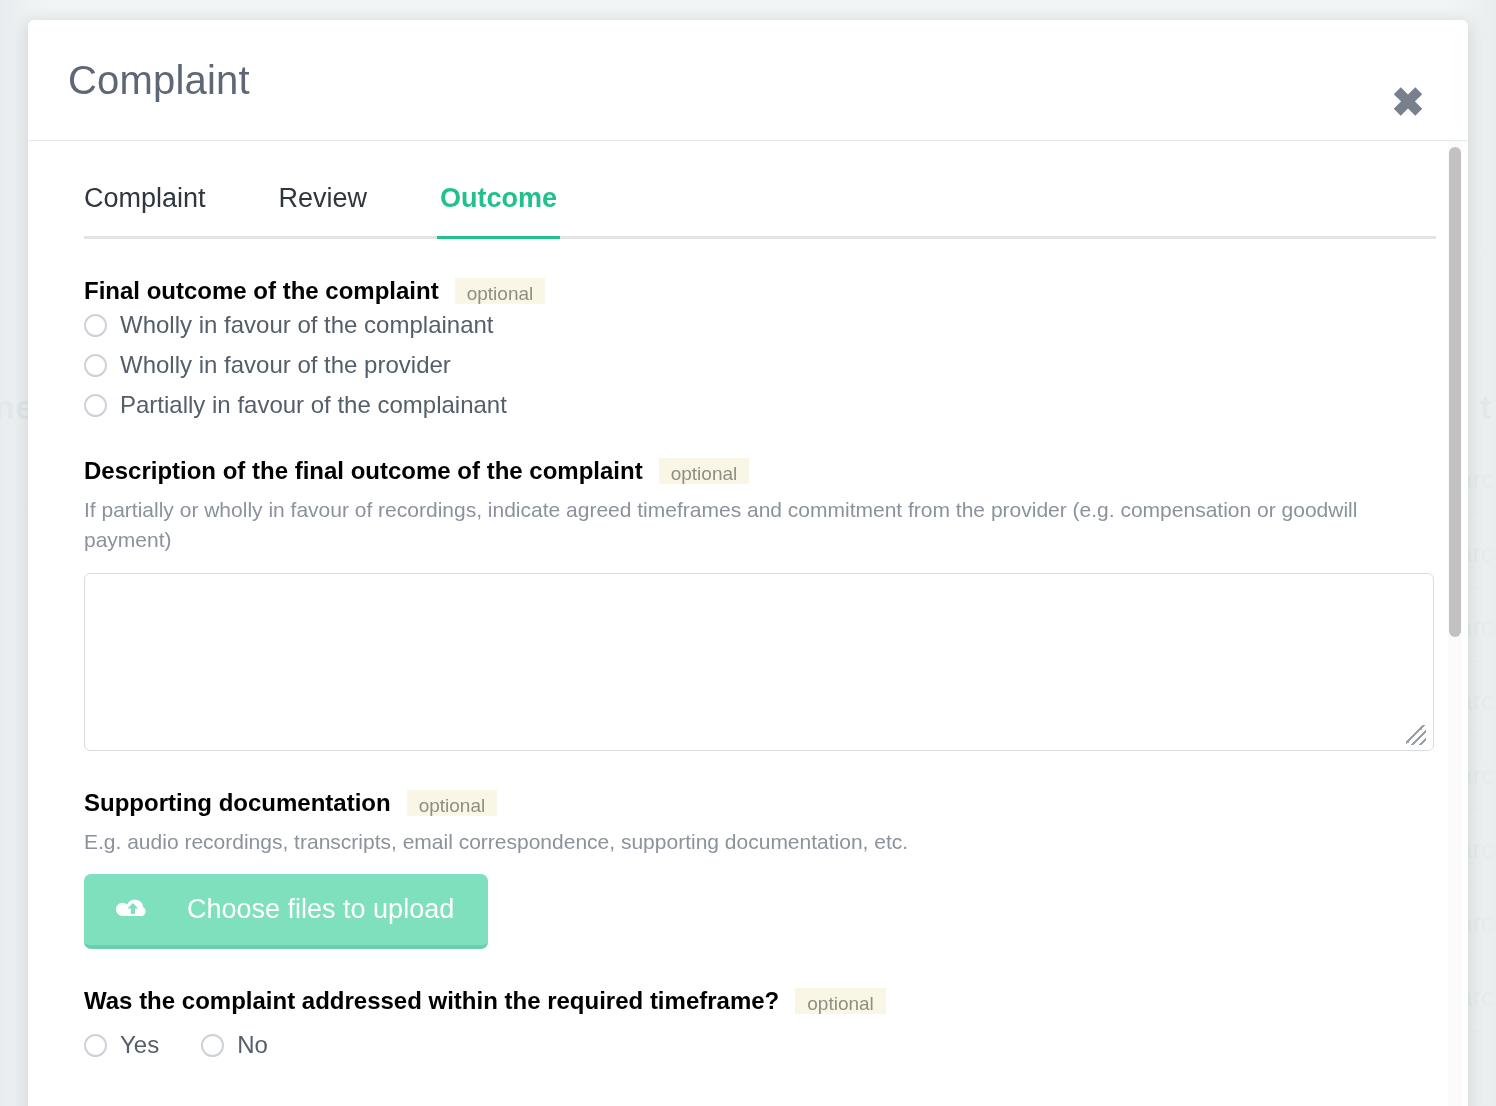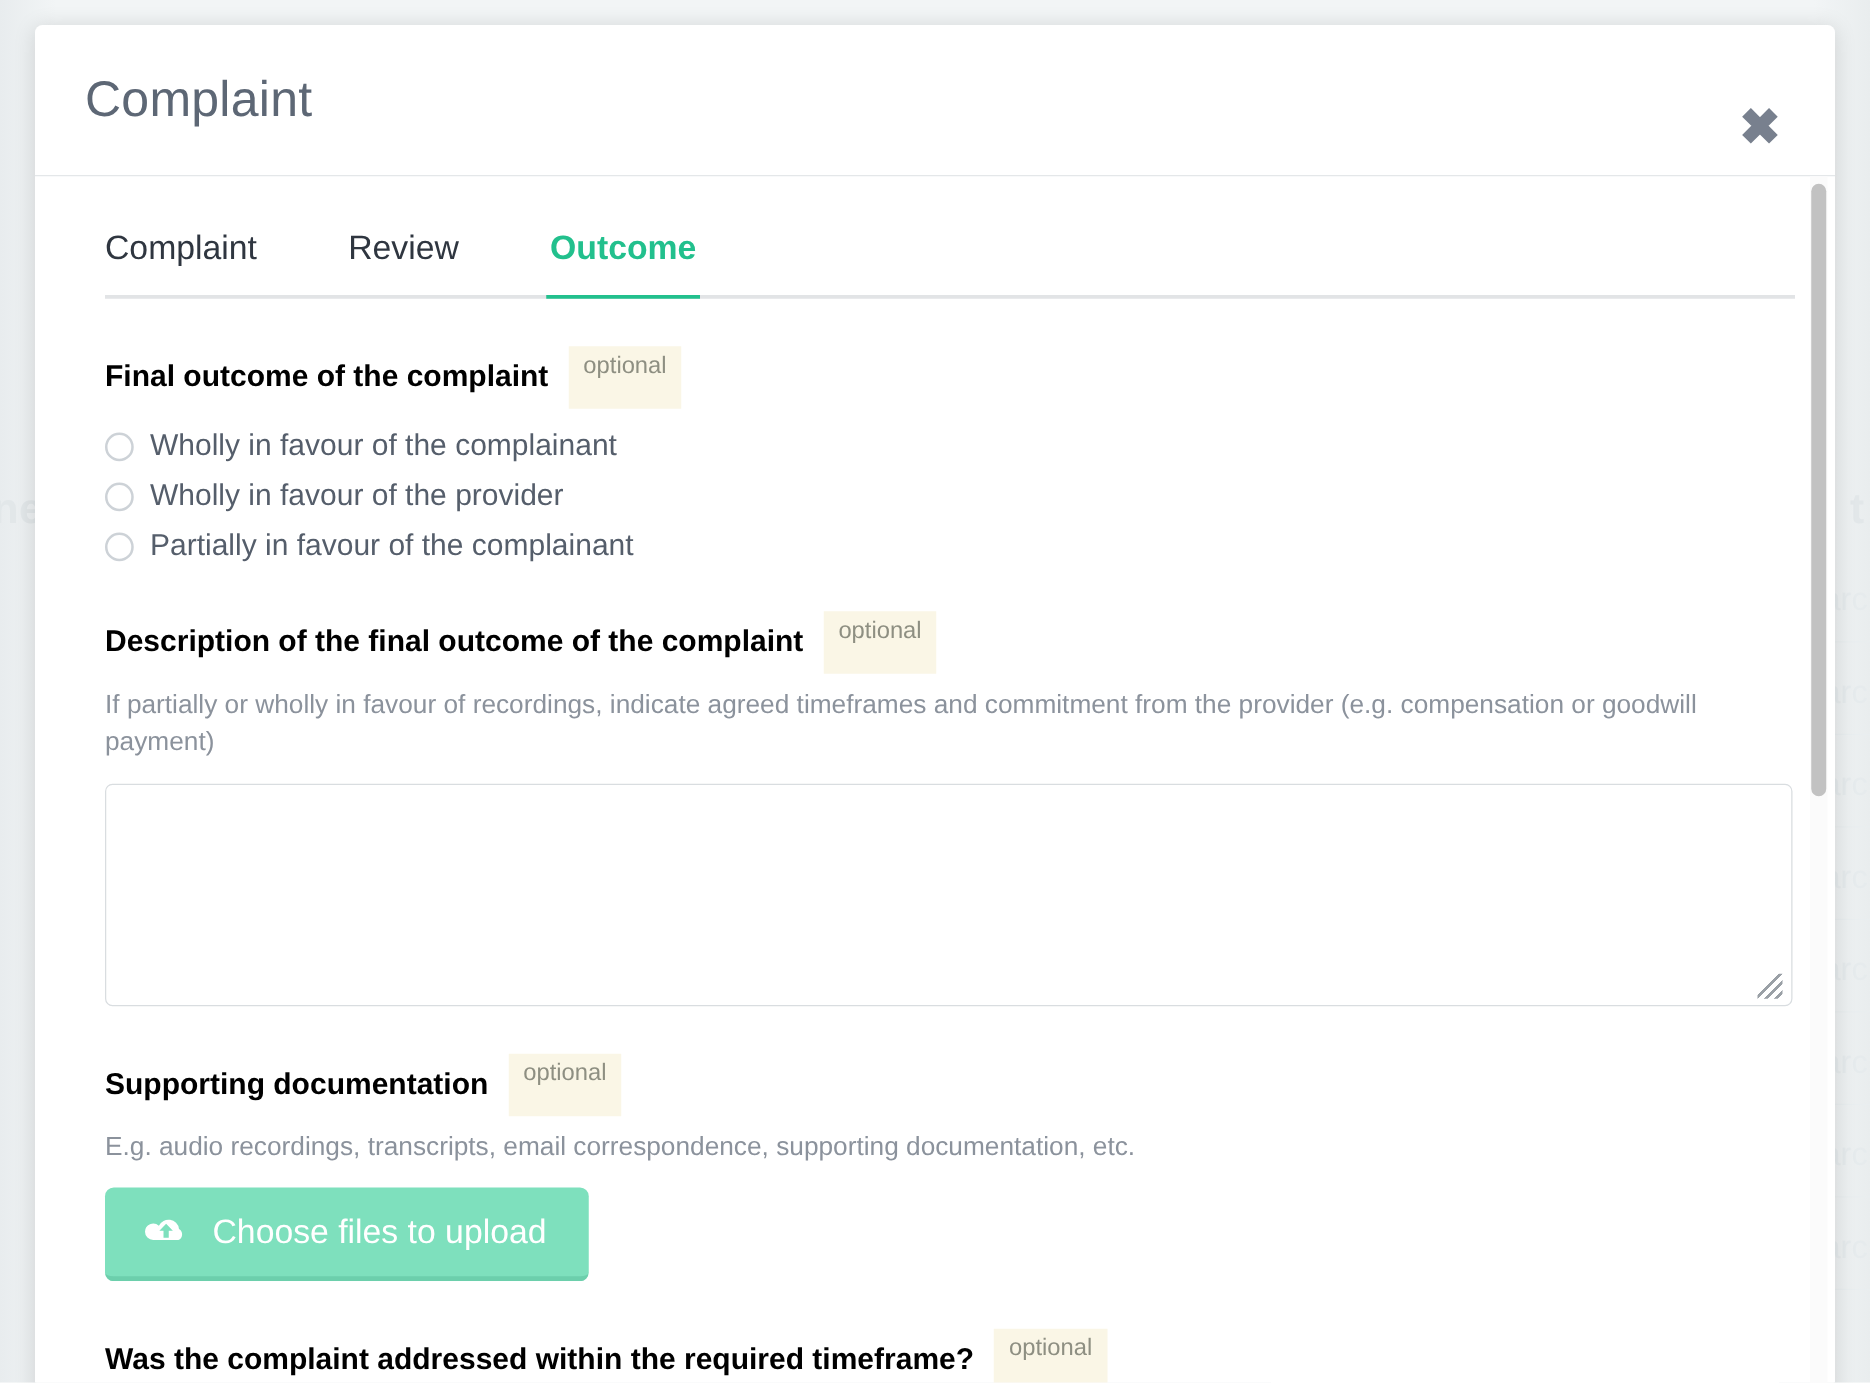--- a/index.html
+++ b/index.html
@@ -97,31 +97,31 @@
   .q-block { margin-top: 38px; }
   .q-label-row { display: flex; align-items: center; }
   .q-label {
     font-size: 24px; font-weight: bold; color: #000000;
   }
   .opt-badge {
     margin-left: 16px;
     background: #faf6e6;
     color: #8e8f82;
     font-size: 19px;
-    padding: 6px 12px 25px;
+    padding: 6px 12px 1px;
     line-height: 1;
     white-space: nowrap;
   }
   .q-help {
     font-size: 21px; color: #8b929c;
     margin-top: 10px; line-height: 1.42;
     max-width: 1348px;
   }
 
-  .radio-list { margin-top: 16px; text-align: center; }
+  .radio-list { margin-top: 6px; text-align: center; }
   .radio-row {
     display: flex; align-items: center;
     margin-bottom: 12px; cursor: pointer;
   }
   .radio-row:last-child { margin-bottom: 0; }
   .radio-mark {
     width: 23px; height: 23px; border-radius: 50%;
     border: 2px solid #cdd2d7; background: #fff;
     flex: 0 0 auto; margin-right: 13px;
   }
@@ -146,21 +146,21 @@
     width: 20px; height: 20px; pointer-events: none;
     background:
       linear-gradient(135deg, transparent 0 42%, #9aa0a6 42% 50%, transparent 50% 100%),
       linear-gradient(135deg, transparent 0 62%, #9aa0a6 62% 70%, transparent 70% 100%),
       linear-gradient(135deg, transparent 0 82%, #9aa0a6 82% 90%, transparent 90% 100%);
   }
 
   
   .upload-btn {
     margin-top: 18px;
-    display: inline-flex; align-items: center; gap: 20px;
+    display: inline-flex; align-items: center; gap: 37px;
     background: #7ee0bd;
     border: none; border-bottom: 4px solid #6ccfac;
     border-radius: 7px;
     padding: 20px 34px 20px 32px;
     color: #ffffff; font-size: 27px; cursor: pointer;
     font-family: "Liberation Sans", sans-serif;
   }
   .upload-btn svg { display: block; }
 
   

